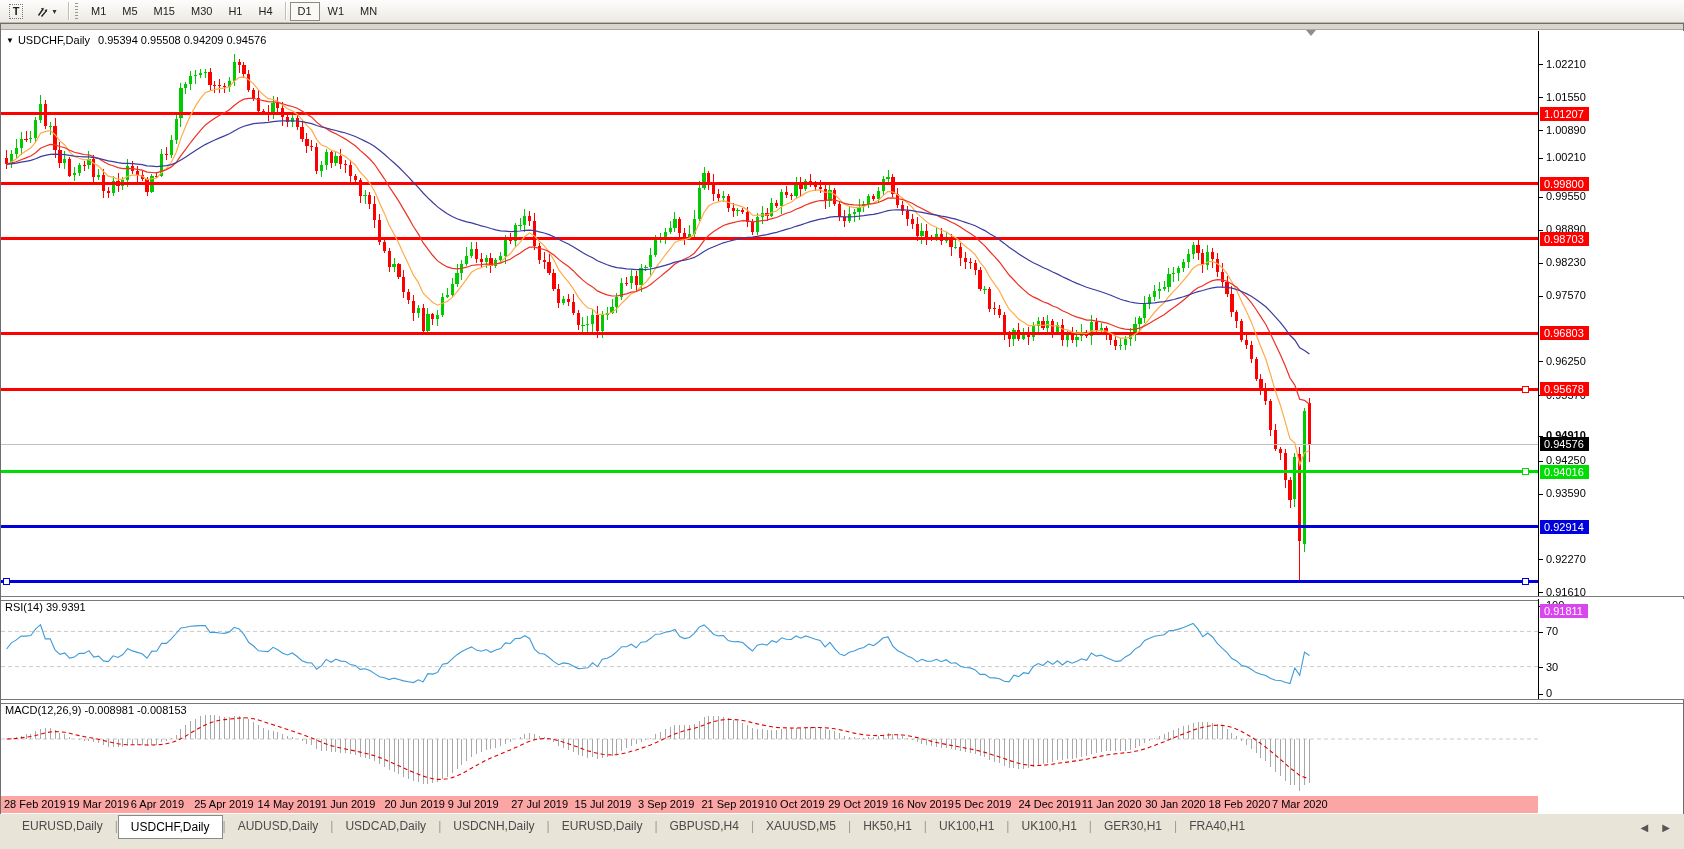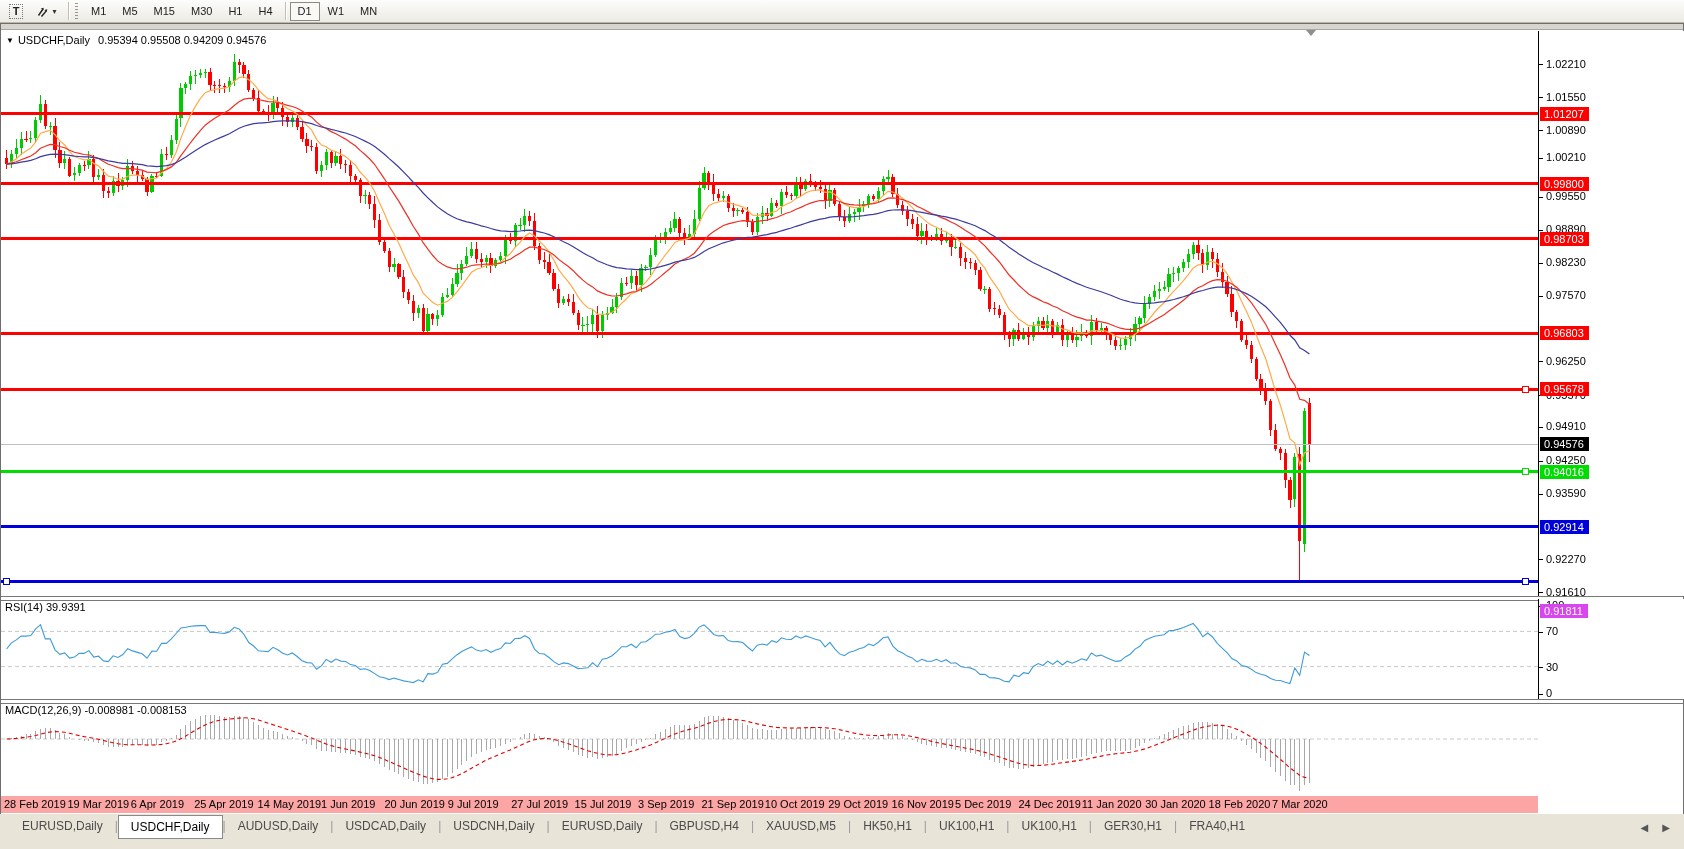--- a/index.html
+++ b/index.html
@@ -714,21 +714,21 @@
         <div class="tick" style="top: 26.8685px;"><span class="dash"></span>1.02210</div>
         <div class="tick" style="top: 59.7371px;"><span class="dash"></span>1.01550</div>
         <div class="tick" style="top: 92.6056px;"><span class="dash"></span>1.00890</div>
         <div class="tick" style="top: 120px;"><span class="dash"></span>1.00210</div>
         <div class="tick" style="top: 159.339px;"><span class="dash"></span>0.99550</div>
         <div class="tick" style="top: 192.207px;"><span class="dash"></span>0.98890</div>
         <div class="tick" style="top: 225.076px;"><span class="dash"></span>0.98230</div>
         <div class="tick" style="top: 257.944px;"><span class="dash"></span>0.97570</div>
         <div class="tick" style="top: 323.681px;"><span class="dash"></span>0.96250</div>
         <div class="tick" style="top: 357.546px;"><span class="dash"></span>0.95570</div>
-        <div class="tick" style="top: 389px;"><span class="dash"></span>0.94910</div>
+        <div class="tick" style="top: 398px; font-weight: bold;"><span class="dash"></span>0.94910</div>
         <div class="tick" style="top: 423.283px;"><span class="dash"></span>0.94250</div>
         <div class="tick" style="top: 456.151px;"><span class="dash"></span>0.93590</div>
         <div class="tick" style="top: 521.888px;"><span class="dash"></span>0.92270</div>
         <div class="tick" style="top: 554.757px;"><span class="dash"></span>0.91610</div>
         <div class="badge" style="top: 75.8187px; background: rgb(255, 0, 0);">1.01207</div>
         <div class="badge" style="top: 145.888px; background: rgb(255, 0, 0);">0.99800</div>
         <div class="badge" style="top: 200.52px; background: rgb(255, 0, 0);">0.98703</div>
         <div class="badge" style="top: 295.141px; background: rgb(255, 0, 0);">0.96803</div>
         <div class="badge" style="top: 351.167px; background: rgb(255, 0, 0);">0.95678</div>
         <div class="badge" style="top: 406.048px; background: rgb(0, 0, 0);">0.94576</div>

